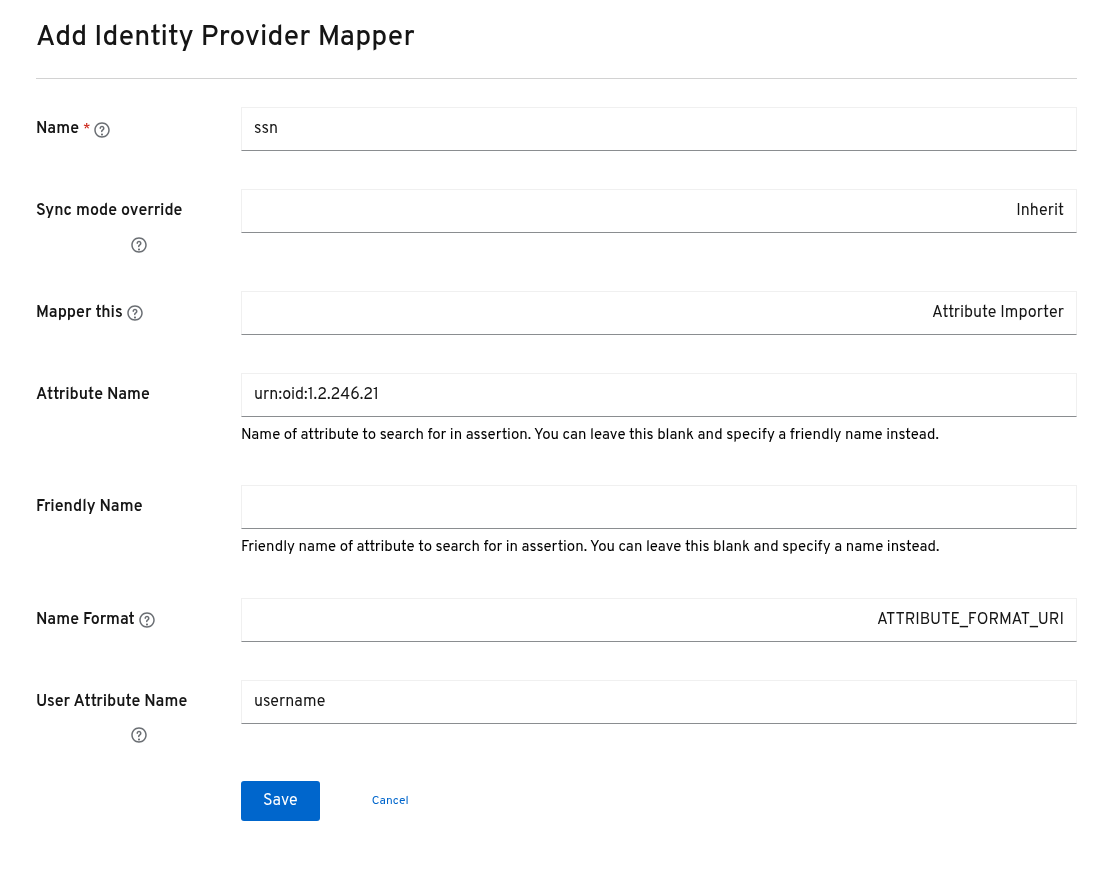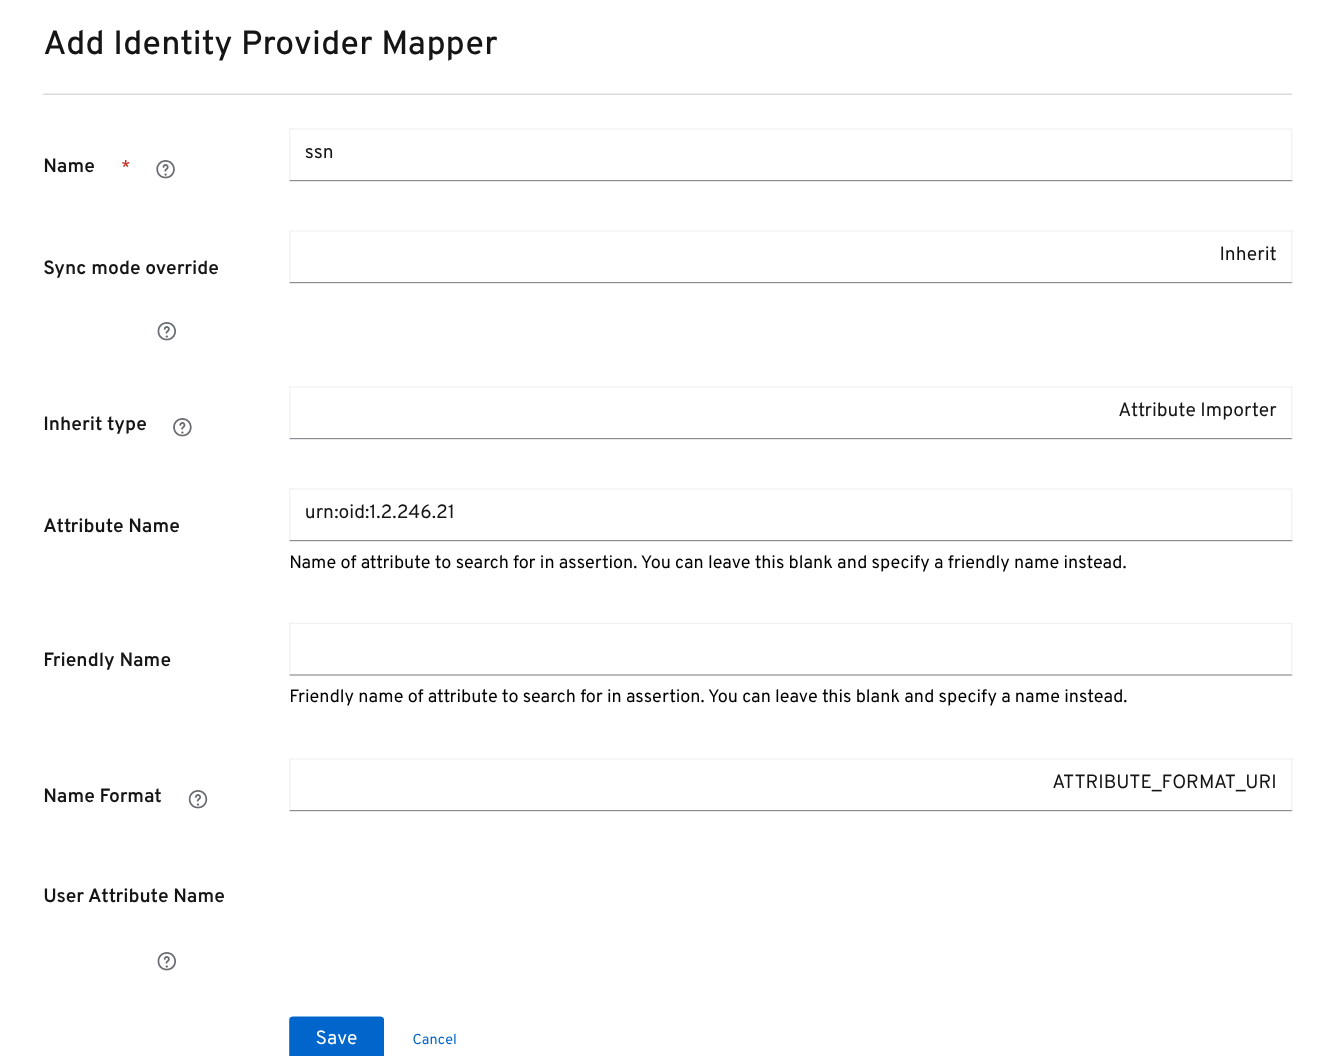--- a/index.html
+++ b/index.html
@@ -32,23 +32,22 @@
       flex-shrink: 0;
       padding-top: 10px;
     }
     .label-col .lbl {
       font-size: 16px;
       font-weight: 600;
       color: #151515;
       display: flex;
       align-items: center;
       flex-wrap: wrap;
-      gap: 22px;
+      gap: 4px;
       line-height: 1.6;
-      margin-top: 11px;
     }
     .required-asterisk {
       color: #c9190b;
       font-size: 14px;
       font-weight: 400;
     }
     .help-icon {
       display: inline-flex;
       align-items: center;
       justify-content: center;
@@ -80,21 +79,21 @@
       text-align: right;
     }
     .help-text {
       font-size: 15px;
       color: #000000;
       margin-top: 8px;
       line-height: 1.5;
     }
     .actions-row {
       display: flex;
-      gap: 24px;
+      gap: 52px;
       align-items: center;
       margin-top: 30px;
       margin-left: 205px;
     }
     .btn-primary {
       background: #0066cc;
       color: #fff;
       border: none;
       padding: 10px 22px;
       font-size: 16px;
@@ -148,21 +147,21 @@
     </label>
   </div>
   <div class="field-col">
     <input type="text" class="select-input" value="Inherit" style="">
   </div>
 </div>
 
 <div class="form-row">
   <div class="label-col">
     <label class="lbl">
-      <span>Inherit type</span>
+      <span>Mapper this</span>
       <span class="help-icon">
         <svg viewBox="0 0 512 512" fill="currentColor">
             <path d="M256 8C119 8 8 119 8 256s111 248 248 248 248-111 248-248S393 8 256 8zm0 448c-110 0-200-90-200-200S146 56 256 56s200 90 200 200-90 200-200 200zm0-336c-44 0-80 36-80 80 0 13 11 24 24 24s24-11 24-24c0-18 14-32 32-32s32 14 32 32c0 15-7 23-25 37-17 13-39 31-39 63 0 13 11 24 24 24s24-11 24-24c0-9 7-16 25-30 17-13 39-31 39-70 0-44-36-80-80-80zm0 248c-18 0-32 14-32 32s14 32 32 32 32-14 32-32-14-32-32-32z"></path>
           </svg>
       </span>
     </label>
   </div>
   <div class="field-col">
     <input type="text" class="select-input" value="Attribute Importer" style="">
   </div>
@@ -212,18 +211,21 @@
   <div class="label-col">
     <label class="lbl">
       <span>User Attribute Name</span>
       <span class="help-icon help-below" style="width:100%;">
         <svg viewBox="0 0 512 512" fill="currentColor" style="width:16px;height:16px;">
             <path d="M256 8C119 8 8 119 8 256s111 248 248 248 248-111 248-248S393 8 256 8zm0 448c-110 0-200-90-200-200S146 56 256 56s200 90 200 200-90 200-200 200zm0-336c-44 0-80 36-80 80 0 13 11 24 24 24s24-11 24-24c0-18 14-32 32-32s32 14 32 32c0 15-7 23-25 37-17 13-39 31-39 63 0 13 11 24 24 24s24-11 24-24c0-9 7-16 25-30 17-13 39-31 39-70 0-44-36-80-80-80zm0 248c-18 0-32 14-32 32s14 32 32 32 32-14 32-32-14-32-32-32z"></path>
           </svg>
       </span>
     </label>
   </div>
+  <div class="field-col">
+    <input type="text" class="text-input" value="username" style="">
+  </div>
 </div>
 
 <div class="actions-row">
   <button class="btn-primary">Save</button>
   <button class="btn-link">Cancel</button>
 </div>
 
 </body></html>

